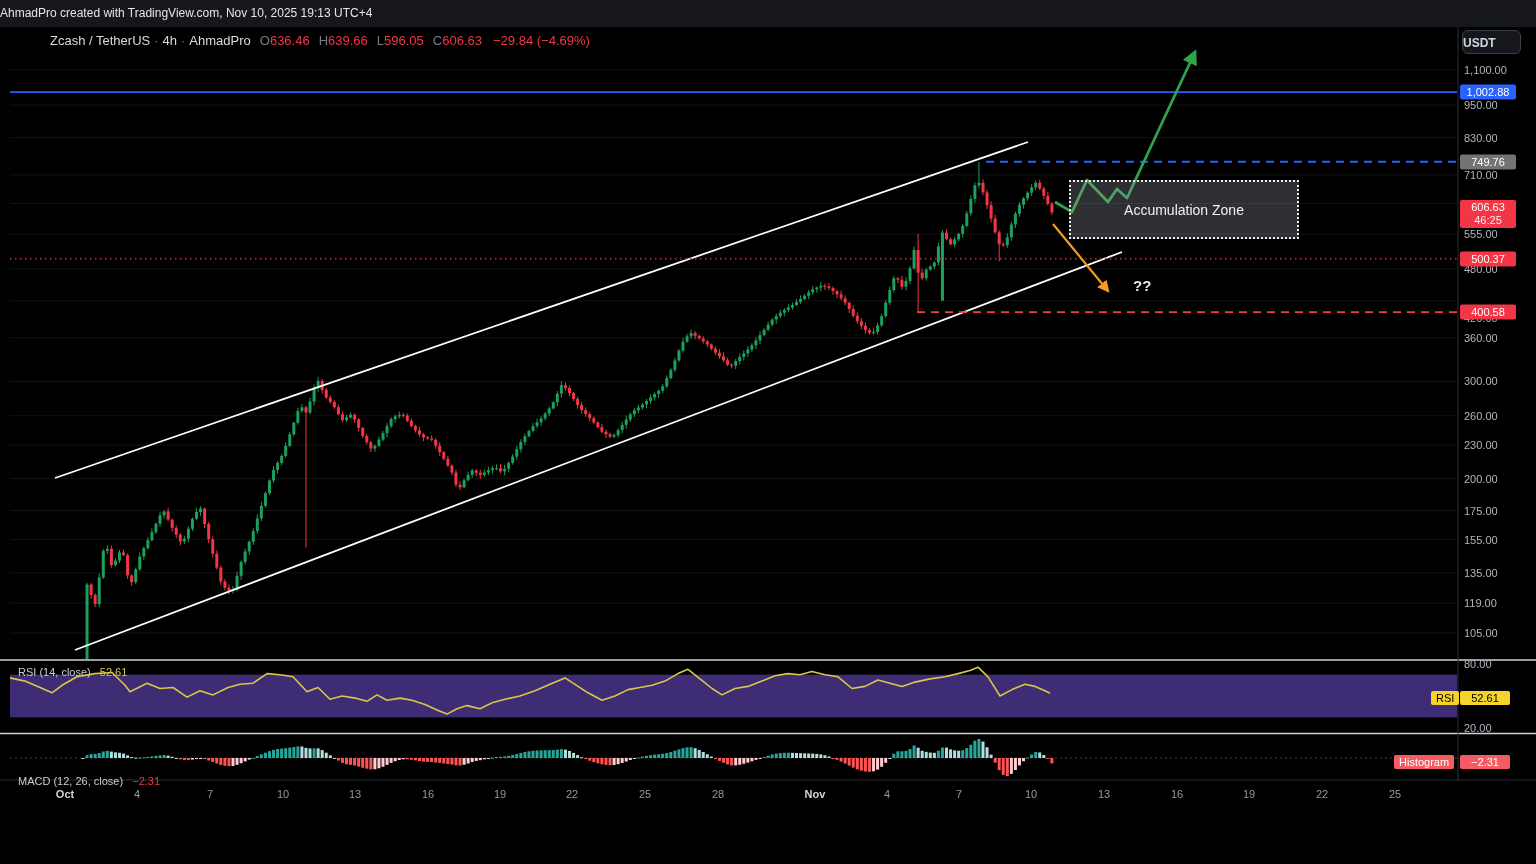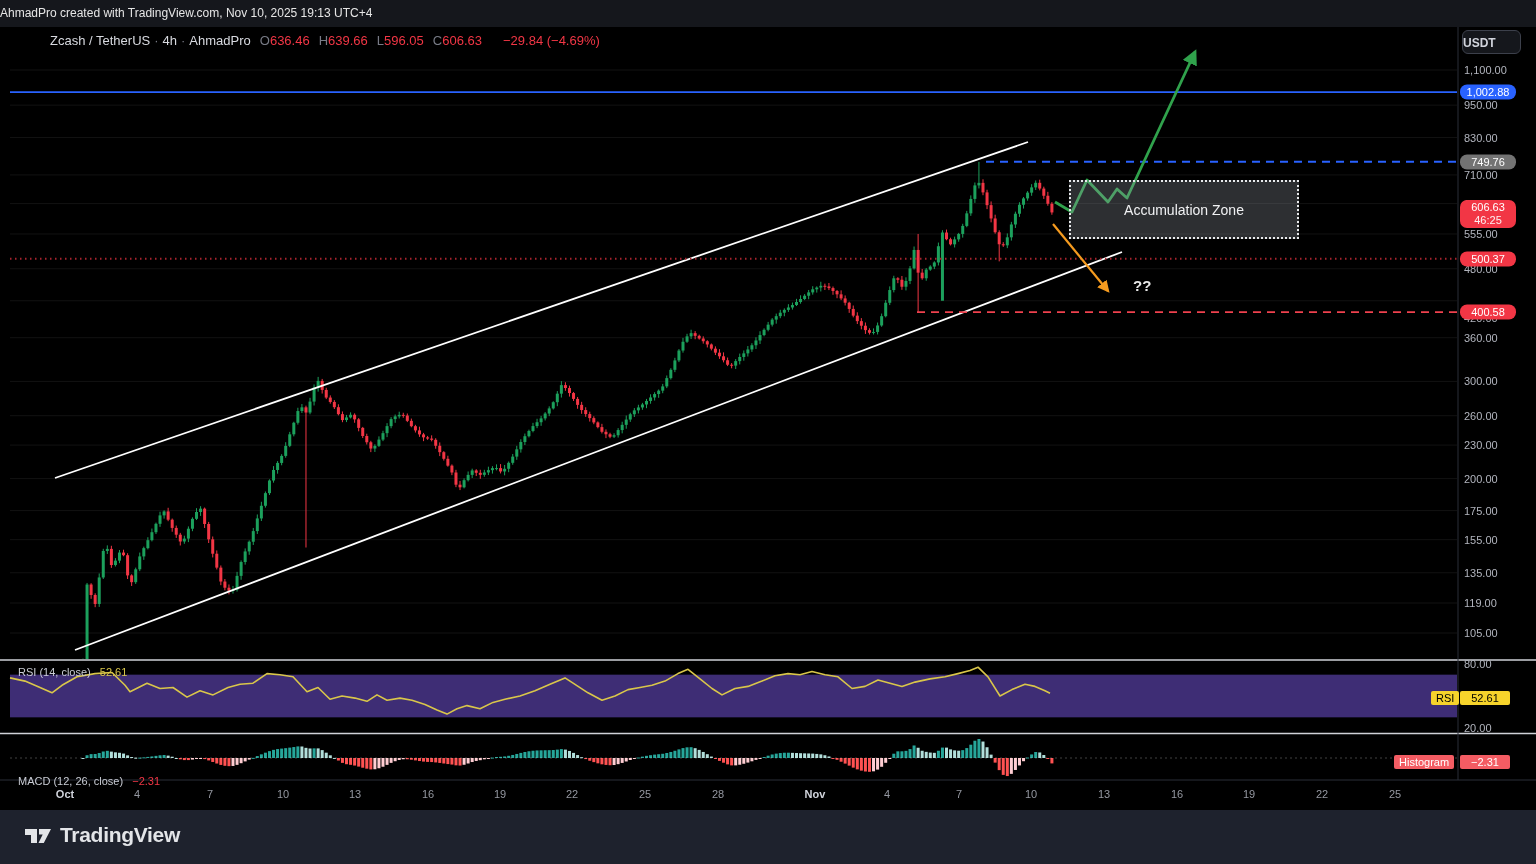--- a/index.html
+++ b/index.html
@@ -4,28 +4,28 @@
 <style>
   html,body{margin:0;padding:0;background:#000;width:1536px;height:864px;overflow:hidden;
     font-family:"Liberation Sans","DejaVu Sans",sans-serif;-webkit-font-smoothing:antialiased;}
   #stage{position:relative;width:1536px;height:864px;background:#000;}
   #topbar{position:absolute;left:0;top:0;width:1536px;height:27px;background:#15171c;
     color:#e6e6e6;font-size:12px;line-height:27px;box-sizing:border-box;}
   #legend{position:absolute;left:50px;top:33px;font-size:13px;color:#d8dae0;white-space:nowrap;z-index:5;}
   #legend .sep{color:#787b86;margin:0 4px;}
   #legend .okey{color:#787b86;margin-left:9px;}
   #legend .oval{color:#f23645;}
-  #legend .chg{color:#f23645;margin-left:21px;}
+  #legend .chg{color:#f23645;margin-left:11px;}
   #usdt{position:absolute;left:1462px;top:30px;width:59px;height:24px;border:1px solid #3c404b;
     border-radius:6px;background:#15171c;color:#d1d4dc;font-size:12px;font-weight:700;
     text-align:left;line-height:24px;box-sizing:border-box;z-index:6;}
   svg#chart{position:absolute;left:0;top:0;z-index:1;}
   .ptick{position:absolute;left:1464px;font-size:11px;color:#b2b5be;transform:translateY(-50%);z-index:2;}
   .plabel{position:absolute;left:1460px;width:56px;text-align:center;font-size:11px;color:#fff;
-    border-radius:7px;padding:1px 0;transform:translateY(-50%);z-index:4;line-height:13px;}
+    border-radius:2px;padding:1px 0;transform:translateY(-50%);z-index:4;line-height:13px;}
   .dlab{position:absolute;top:788px;font-size:11px;color:#9598a1;transform:translateX(-50%);z-index:2;}
   .dlab.bold{color:#d1d4dc;font-weight:700;}
   .panelegend{position:absolute;font-size:11px;color:#c9ccd4;z-index:5;white-space:nowrap;}
   .tagbox{position:absolute;font-size:11px;border-radius:2px;padding:1px 5px;transform:translateY(-50%);
     text-align:center;z-index:4;}
   #accum{position:absolute;border:2px dotted #e8eaec;background:rgba(150,155,165,0.30);
     display:flex;align-items:center;justify-content:center;color:#f0f1f3;font-size:14px;z-index:3;box-sizing:border-box;}
   #qq{position:absolute;color:#e8e8e8;font-size:15px;font-weight:700;z-index:3;}
   #footer{position:absolute;left:0;top:810px;width:1536px;height:54px;background:#1e222d;z-index:5;}
   #brand{position:absolute;left:24px;top:13px;display:flex;align-items:center;gap:8px;
@@ -823,29 +823,20 @@
   </div>
 
   <div id="accum" style="left: 1069px; top: 180px; width: 230px; height: 59px;">
     <span>Accumulation Zone</span>
   </div>
   <div id="qq" style="left: 1133px; top: 277px;">??</div>
 
   <div id="priceaxis-hit" style="position:absolute;left:1458px;top:27px;width:78px;height:753px;z-index:1;"></div>
   <div id="timeaxis-hit" style="position:absolute;left:0;top:780px;width:1457px;height:30px;z-index:1;"></div>
 
-  <div id="footer">
-    <div id="brand">
-      <svg width="28" height="22" viewBox="0 0 28 22">
-        <path d="M1,5 h12 v14 h-6 v-8 h-6 z" fill="#e3e5e8"></path>
-        <path d="M15,5 h12 l-7.2,14 h-5.3 l4.2,-8.4 h-3.7 z" fill="#e3e5e8"></path>
-      </svg>
-      <span>TradingView</span>
-    </div>
-  </div>
 <div class="ptick" style="top: 70px;">1,100.00</div>
     <div class="ptick" style="top: 105.1px;">950.00</div>
     <div class="ptick" style="top: 137.5px;">830.00</div>
     <div class="ptick" style="top: 174.9px;">710.00</div>
     <div class="ptick" style="top: 203.6px;">630.00</div>
     <div class="ptick" style="top: 234px;">555.00</div>
     <div class="ptick" style="top: 268.7px;">480.00</div>
     <div class="ptick" style="top: 318px; text-align: center;">420.00</div>
     <div class="ptick" style="top: 337.7px;">360.00</div>
     <div class="ptick" style="top: 381.4px;">300.00</div>

